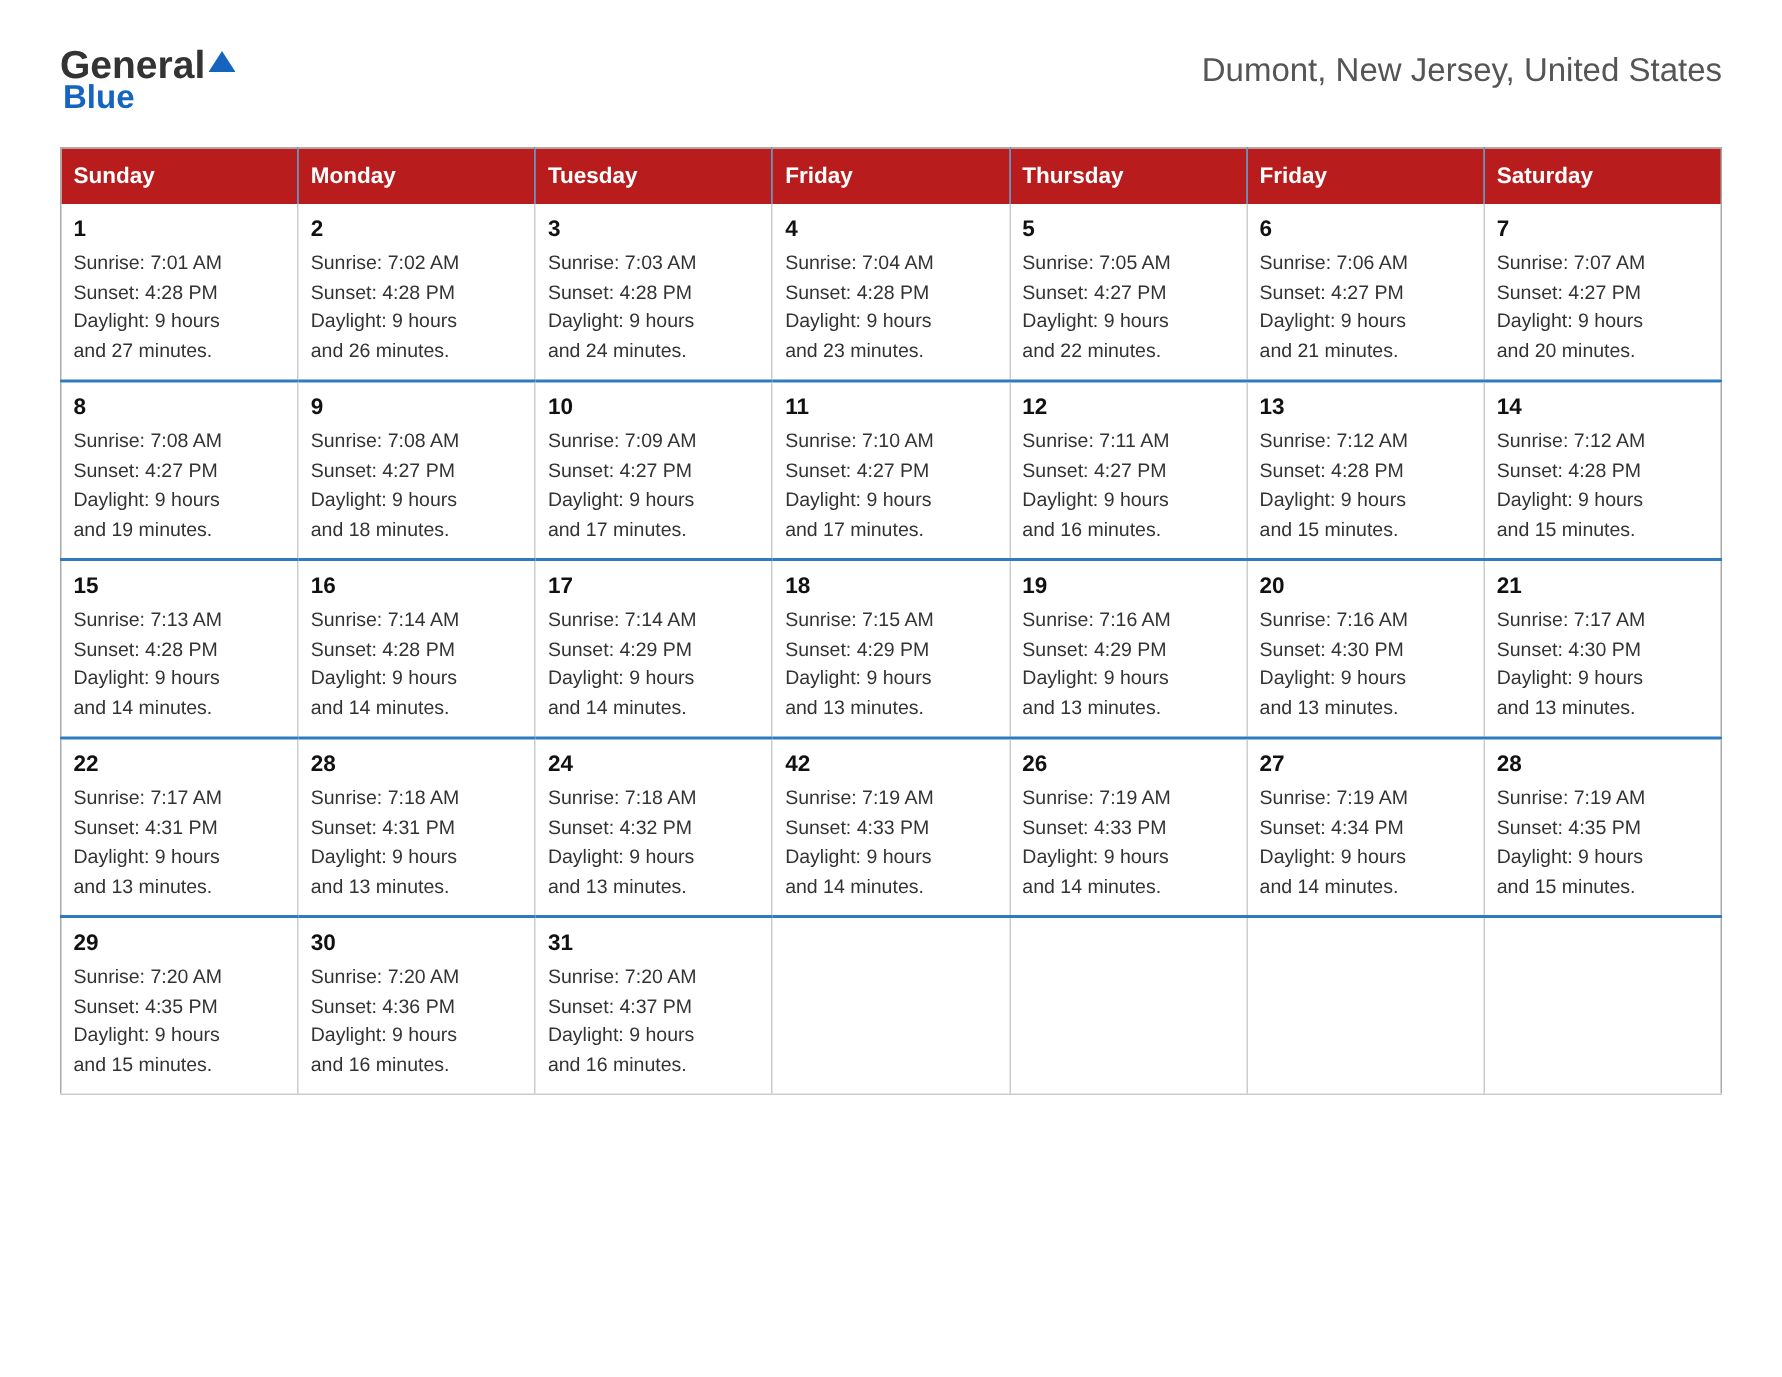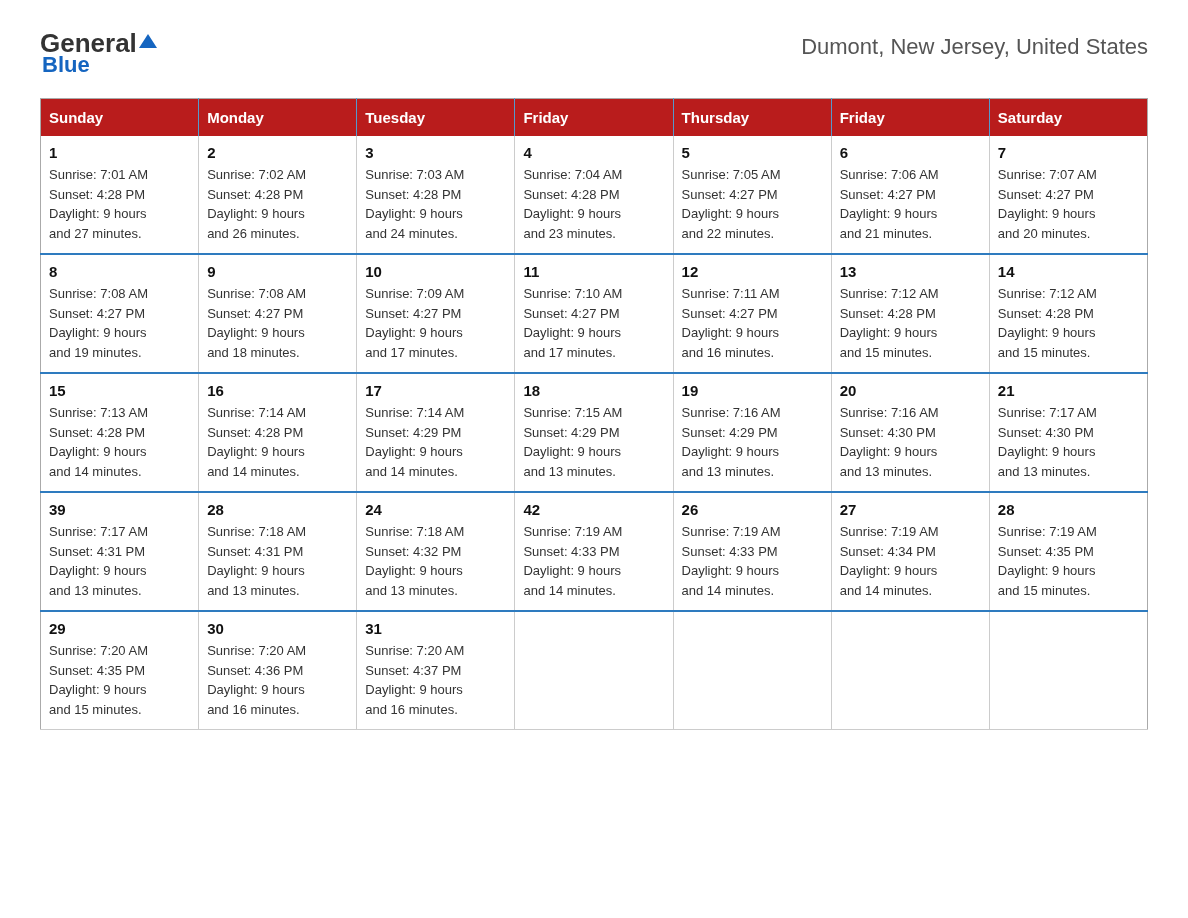--- a/index.html
+++ b/index.html
@@ -321,21 +321,21 @@
         <div class="day-info">
           Sunrise: 7:17 AM<br>
           Sunset: 4:30 PM<br>
           Daylight: 9 hours<br>
           and 13 minutes.
         </div>
       </td>
       </tr>
       <tr>
         <td>
-        <span class="day-number">39</span>
+        <span class="day-number">22</span>
         <div class="day-info">
           Sunrise: 7:17 AM<br>
           Sunset: 4:31 PM<br>
           Daylight: 9 hours<br>
           and 13 minutes.
         </div>
       </td>
         <td>
         <span class="day-number">28</span>
         <div class="day-info">

